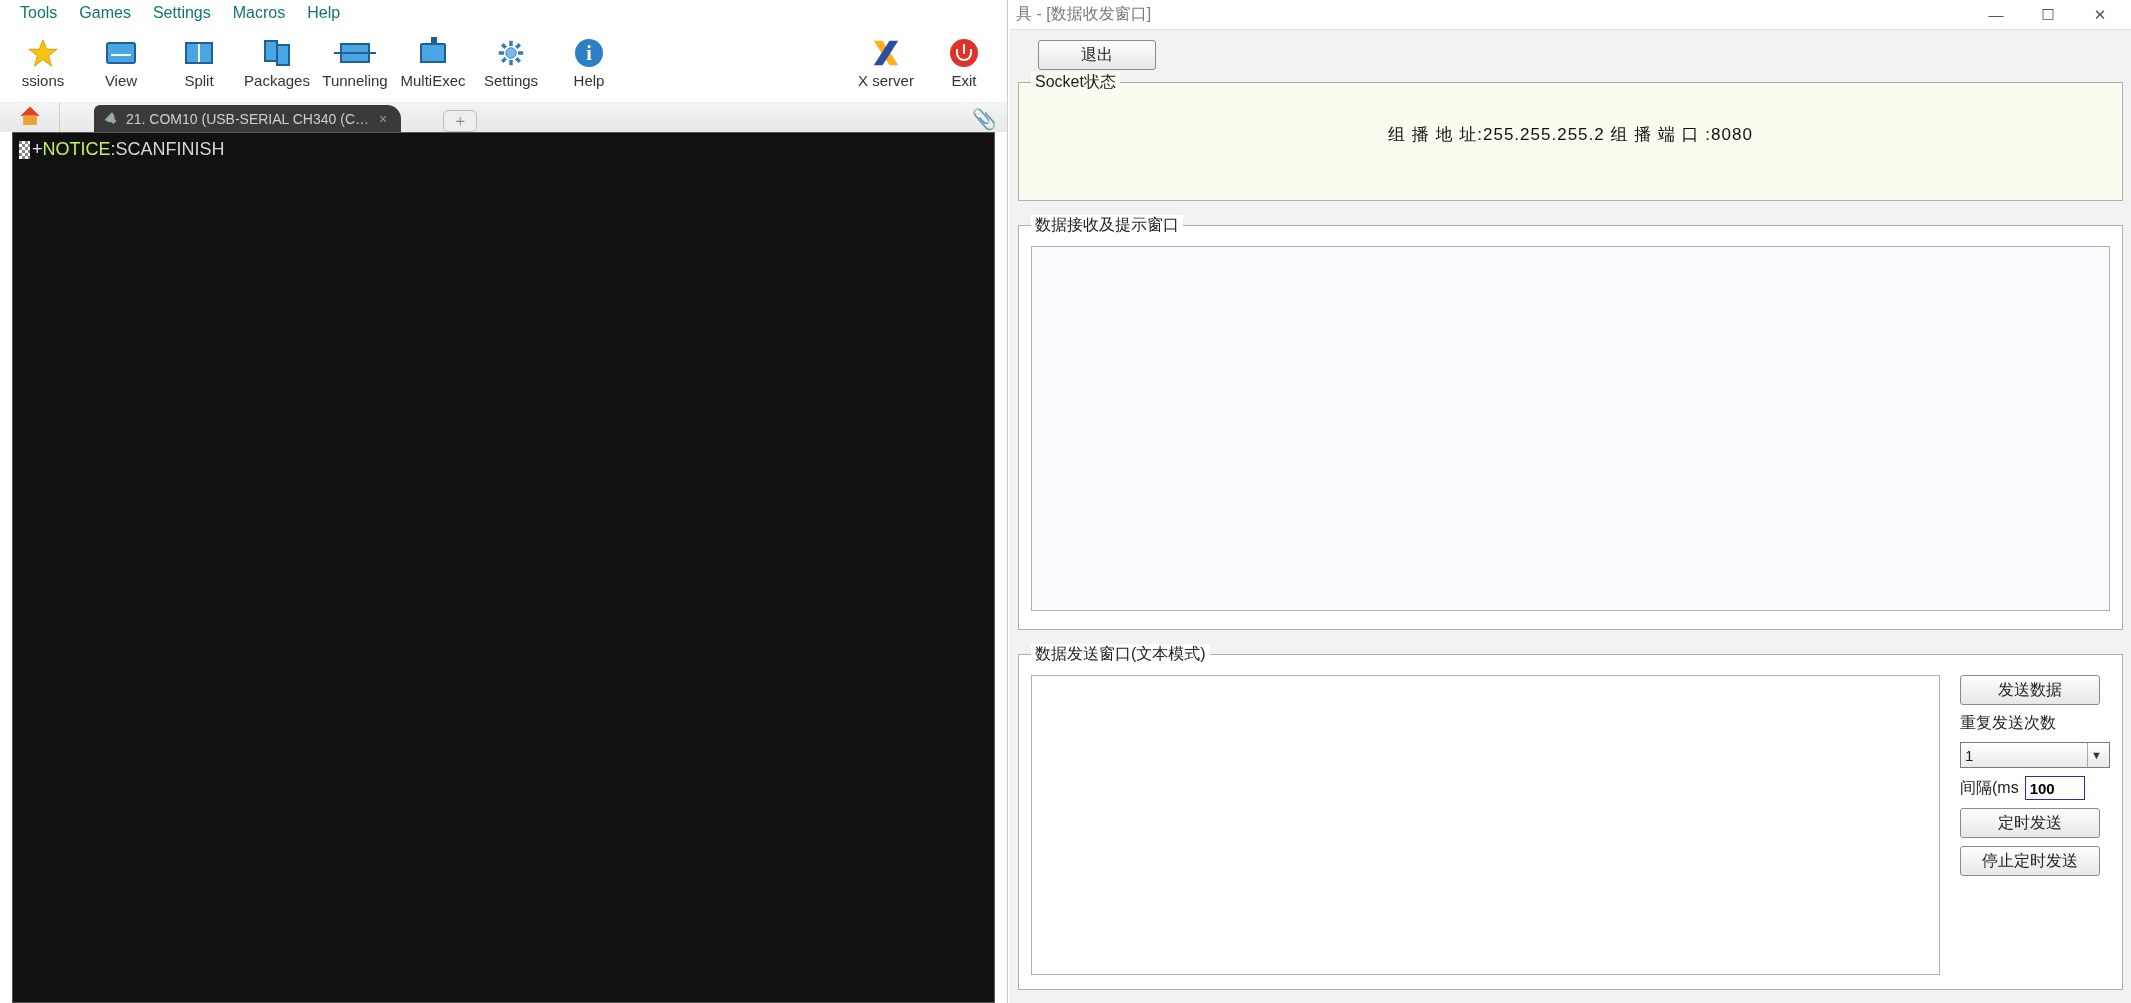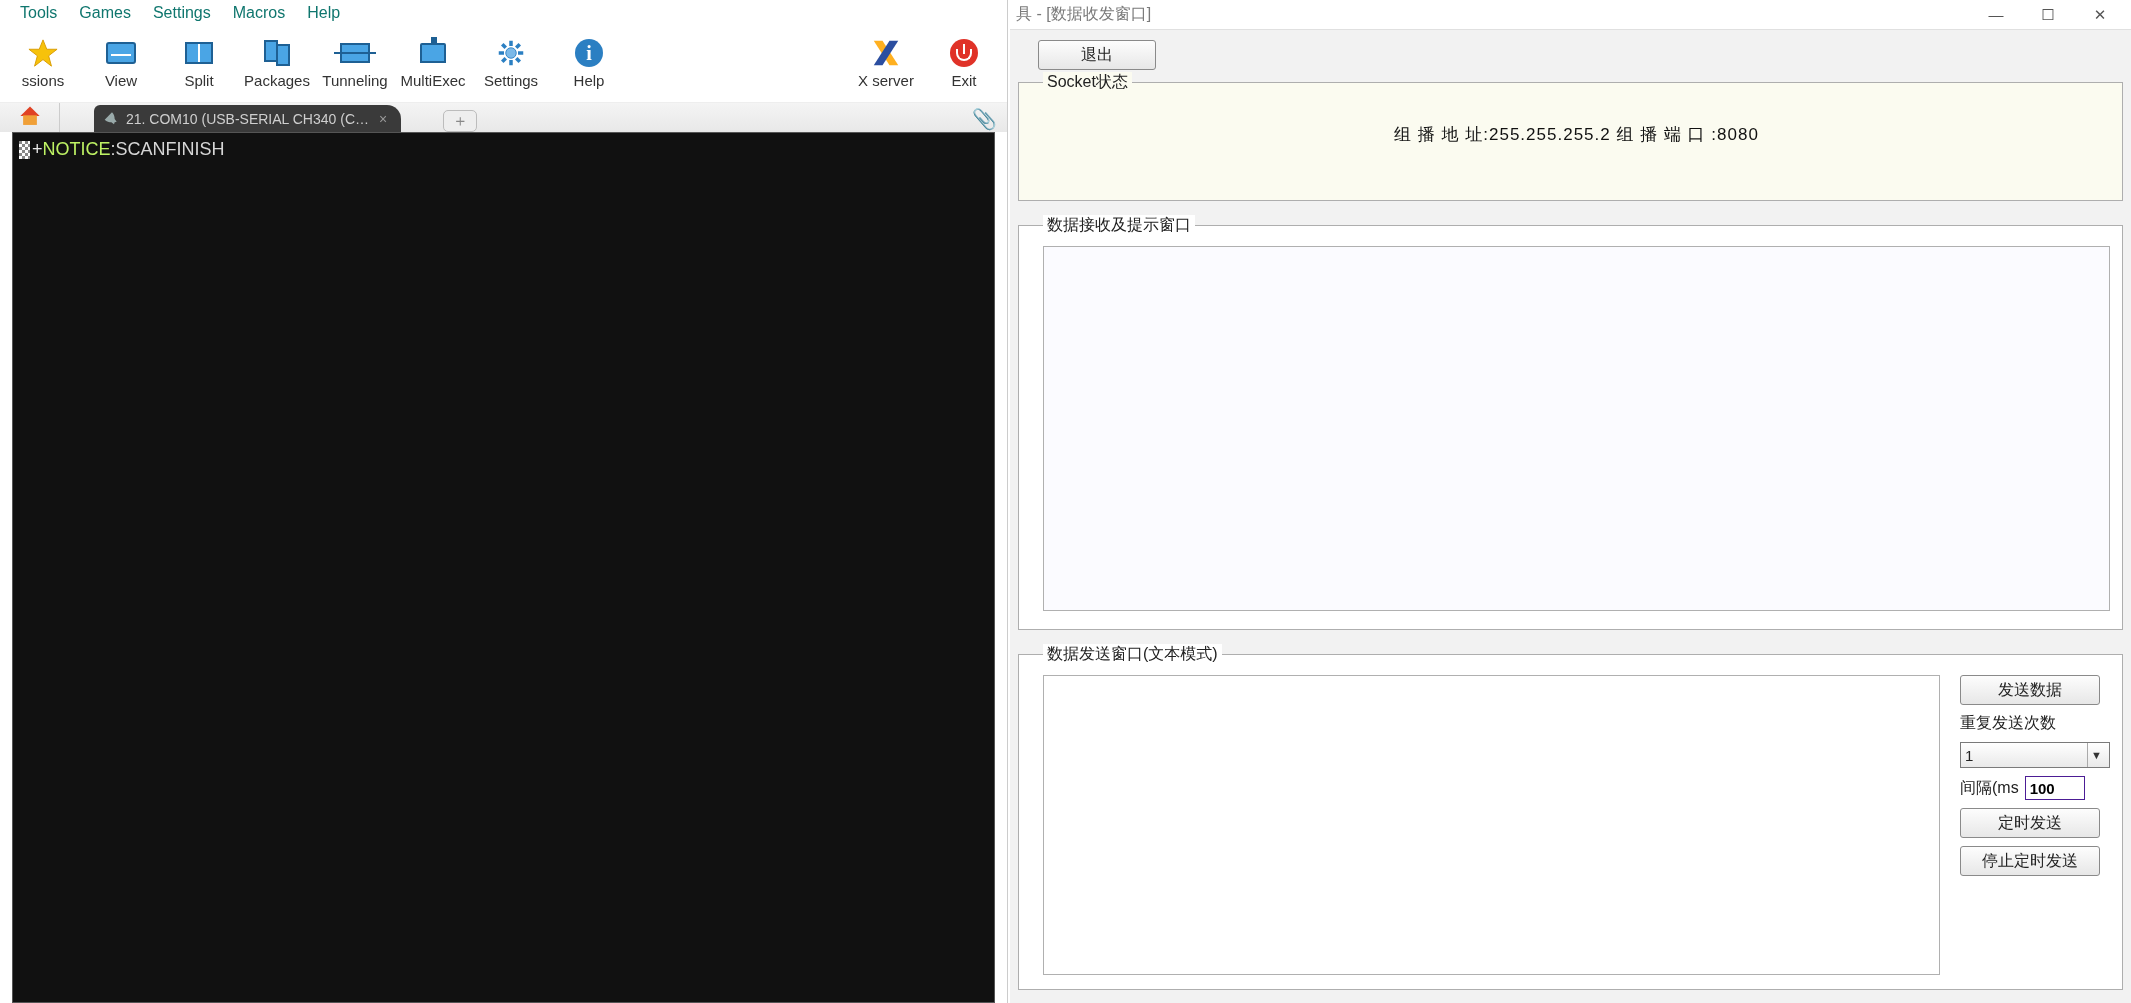--- a/index.html
+++ b/index.html
@@ -59,21 +59,21 @@
 .right-app { position:absolute; left:1010px; top:0; right:0; height:1003px; background:#be185d; }
 .win-title { height:30px; background:#fff; display:flex; align-items:center; justify-content:space-between; padding:0 6px; border-bottom:1px solid #e0e0e0; }
 .win-title .t { color:#7a7a7a; font-size:16px; }
 .win-ctrls { display:flex; gap:2px; }
 .win-ctrls div { width:50px; height:28px; display:flex; align-items:center; justify-content:center; color:#555; font-size:15px; }
 
 .client { padding:6px 8px 8px 8px; height:calc(100% - 30px); background:#f2f2f2; }
 .btn { display:inline-flex; align-items:center; justify-content:center; min-width:118px; height:30px; padding:0 18px; background:linear-gradient(#fdfdfd,#e7e7e7); border:1px solid #8a8a8a; border-radius:3px; font-size:16px; color:#222; cursor:default; }
 .topbtns { display:flex; gap:10px; margin:4px 0 2px 20px; }
 
-fieldset { border:1px solid #aeaeae; background:#fbfbf0; padding:10px 12px 14px 24px; margin-bottom:14px; position:relative; }
+fieldset { border:1px solid #aeaeae; background:#fbfbf0; padding:10px 12px 14px 12px; margin-bottom:14px; position:relative; }
 fieldset.white { background:#fff; }
 legend { padding:0 4px; font-size:16px; color:#222; background:inherit; }
 .status-line { text-align:center; font-size:17px; color:#111; padding:20px 0 40px 0; letter-spacing:1px; }
 
 .recv-box,.send-box { width:100%; border:1px solid #b0b0b0; background:#fbfbff; resize:none; font:15px/1.4 Consolas,monospace; padding:4px; }
 .recv-box { height:365px; }
 .send-row { display:flex; gap:20px; }
 .send-box { height:300px; flex:1; background:#fff; }
 .send-ctrls { width:150px; display:flex; flex-direction:column; gap:8px; align-items:stretch; font-size:16px; color:#222; }
 .send-ctrls .btn { min-width:0; width:140px; }

